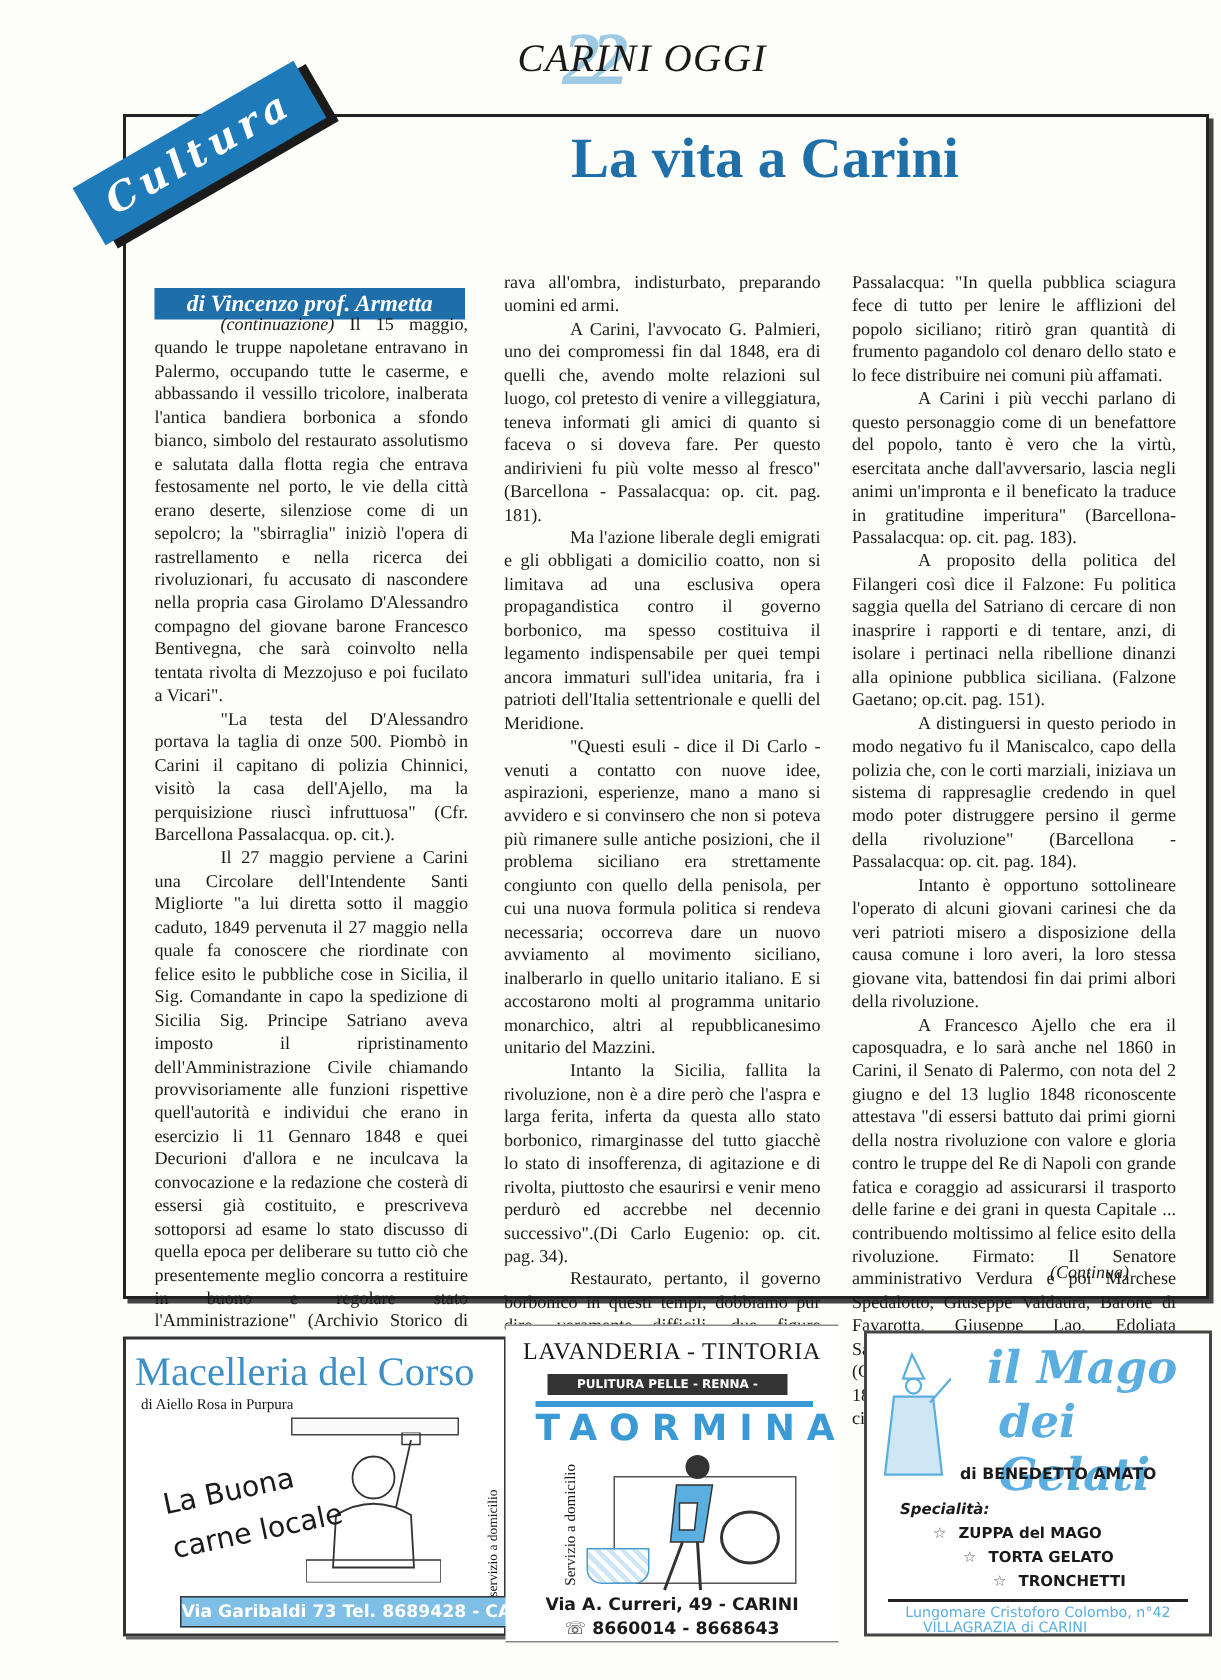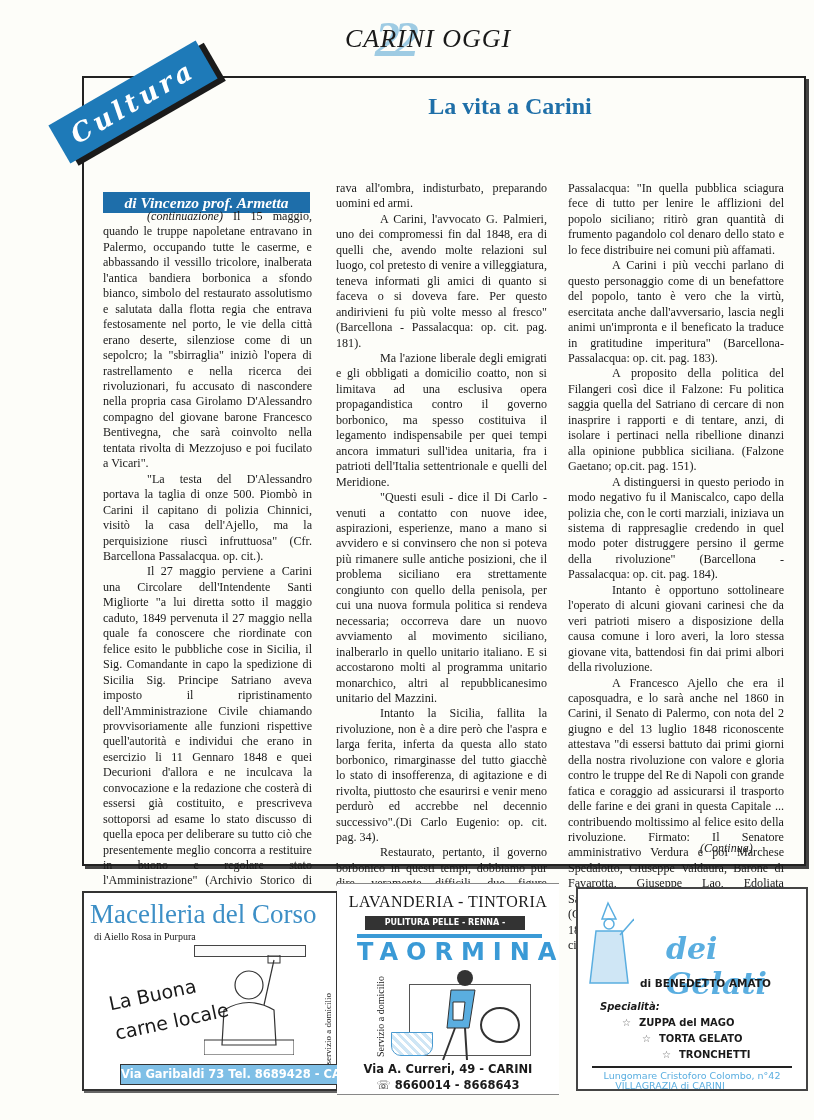--- a/index.html
+++ b/index.html
@@ -39,21 +39,21 @@
     position: absolute; left: 6px; top: 6px; width: 170px; height: 44px; background: #1b1b1b;
   }
   .cultura-tag .face {
     position: absolute; left: 0; top: 0; width: 170px; height: 44px; background: #1e7ab8;
     color: #fff; font-family: "DejaVu Serif", serif; font-style: italic; font-weight: bold;
     font-size: 26px; letter-spacing: 4px; line-height: 44px; text-align: center;
   }
   .headline {
     position: absolute; left: 220px; top: 86px; width: 580px; text-align: center;
     color: #1f6fa8; font-family: "Liberation Serif", serif; font-weight: bold;
-    font-size: 24px; line-height: 40px;
+    font-size: 38px; line-height: 40px;
   }
   .byline {
     position: absolute; left: 103px; top: 181px; width: 207px; height: 21px;
     background: #1e6eaa; color: #fff; font-family: "Liberation Serif", serif;
     font-style: italic; font-weight: bold; font-size: 15.5px; line-height: 21px; text-align: center; margin-top: 11px;
   }
   .col {
     position: absolute; font-family: "Liberation Serif", serif; font-size: 12.1px;
     line-height: 15.45px; text-align: justify; color: #1a1a1a;
   }
@@ -190,20 +190,21 @@
   </div>
 </div>
 
 <div class="ad ad3">
   <svg class="wizard" viewBox="0 0 46 86">
     <path d="M20 4 L28 20 L14 20 Z" fill="none" stroke="#5aaee0" stroke-width="1.5"></path>
     <circle cx="21" cy="25" r="5" fill="none" stroke="#5aaee0" stroke-width="1.5"></circle>
     <path d="M8 32 L34 32 L40 84 L2 84 Z" fill="#cfe6f5" stroke="#5aaee0" stroke-width="1.5"></path>
     <line x1="32" y1="36" x2="46" y2="20" stroke="#5aaee0" stroke-width="1.5"></line>
   </svg>
+  <div class="title1">il Mago</div>
   <div class="title2">dei Gelati</div>
   <div class="owner">di BENEDETTO AMATO</div>
   <div class="spec">Specialità:</div>
   <div class="item" style="left:44px;top:128px">
     <span class="star">☆</span><span>ZUPPA del MAGO</span>
   </div>
   <div class="item" style="left:64px;top:144px">
     <span class="star">☆</span><span>TORTA GELATO</span>
   </div>
   <div class="item" style="left:84px;top:160px">

